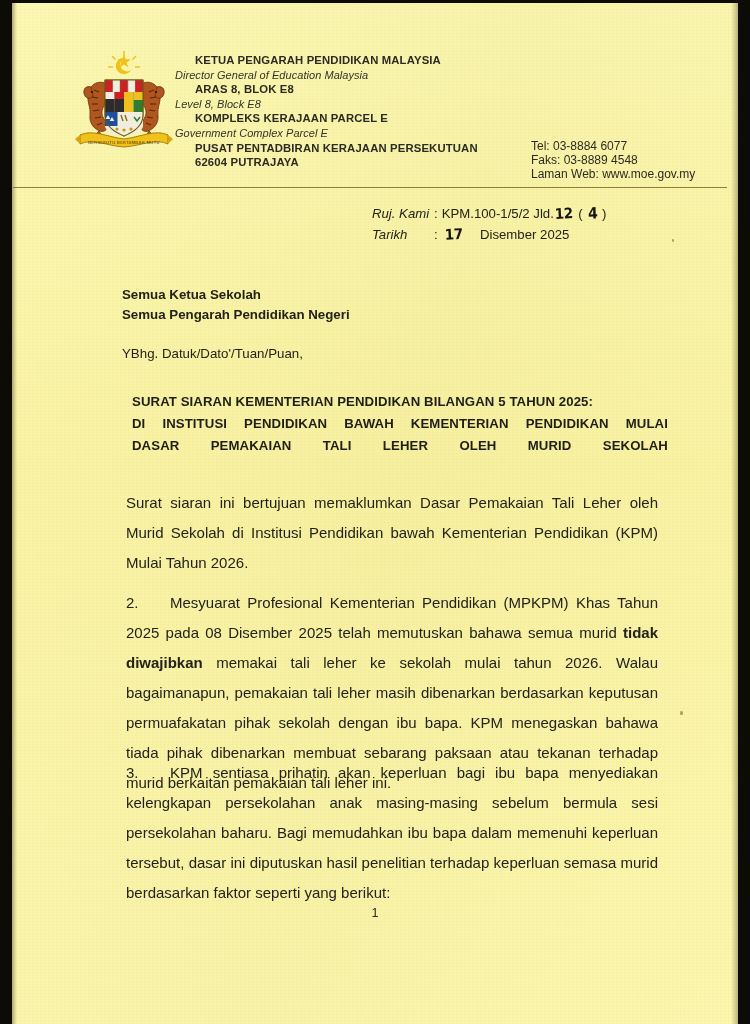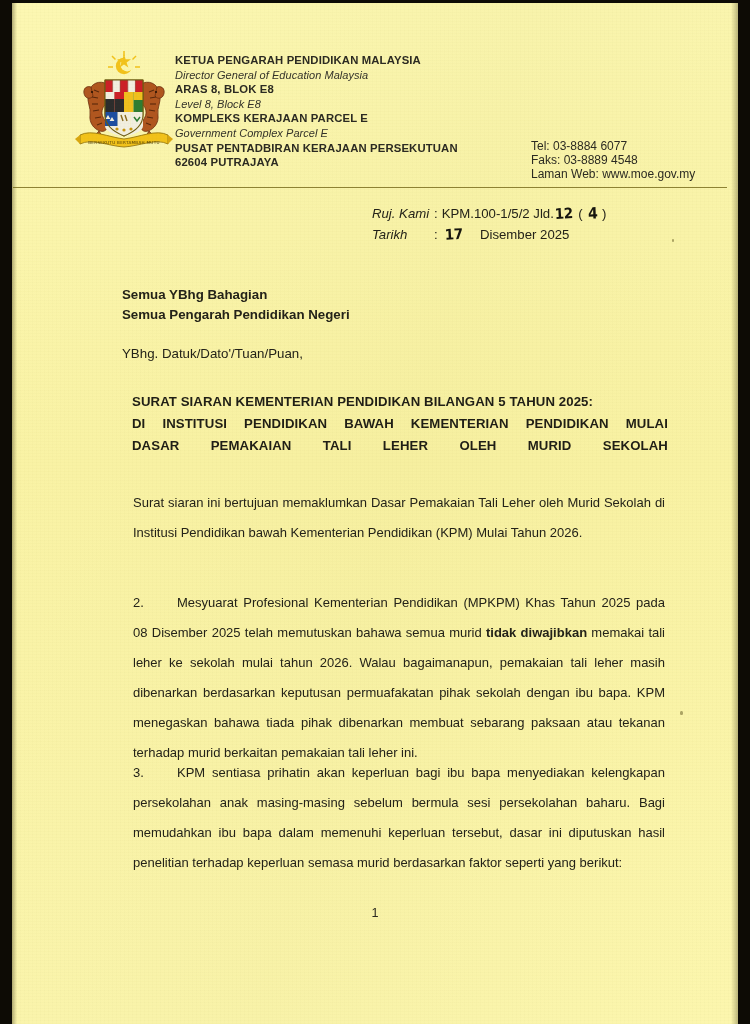--- a/index.html
+++ b/index.html
@@ -76,20 +76,21 @@
     top: 50px;
     width: 340px;
     color: #2b2a22;
   }
   .org-line-b {
     font-size: 11.3px;
     font-weight: bold;
     line-height: 14.6px;
     letter-spacing: .15px;
     white-space: nowrap;
+    margin-left: 20px;
   }
   .org-line-i {
     font-size: 11px;
     font-style: italic;
     line-height: 14.6px;
     letter-spacing: .05px;
     white-space: nowrap;
     color:#33322a;
   }
 
@@ -173,23 +174,23 @@
     line-height: 22px;
     color: #1f1e16;
     text-align: justify;
     text-align-last: left;
     letter-spacing: .1px;
   }
   #subject .lastline { text-align: left; }
 
   .para {
     position: absolute;
-    left: 121px;
+    left: 114px;
     width: 532px;
-    font-size: 13px;
+    font-size: 15px;
     line-height: 30px;
     color: #232219;
     text-align: justify;
     text-align-last: left;
   }
   .para b { font-weight: bold; }
   .pnum {
     display: inline-block;
     width: 44px;
   }
@@ -361,21 +362,21 @@
       <div class="ref-row">
         <span class="ref-label w">Tarikh</span>
         <span>:</span>
         <span class="hand" style="padding-left:7px">17</span>
         <span style="padding-left:17px">Disember 2025</span>
       </div>
     </div>
 
     <div id="body-area">
 
-      <div class="addressee" style="top:282px">Semua YBhg Bahagian</div>
+      <div class="addressee" style="top:282px">Semua Ketua Sekolah</div>
       <div class="addressee" style="top:302px">Semua Pengarah Pendidikan Negeri</div>
       <div class="salutation" style="top:343px">YBhg. Datuk/Dato'/Tuan/Puan,</div>
 
       <div id="subject">
         <div style="text-align:left">SURAT SIARAN KEMENTERIAN PENDIDIKAN BILANGAN 5 TAHUN 2025:</div>
         <div style="text-align:justify;text-align-last:justify">DI INSTITUSI PENDIDIKAN BAWAH KEMENTERIAN PENDIDIKAN MULAI</div>
         <div style="text-align:justify;text-align-last:justify">DASAR PEMAKAIAN TALI LEHER OLEH MURID SEKOLAH</div>
       </div>
 
       <div class="para" style="top:485px">

